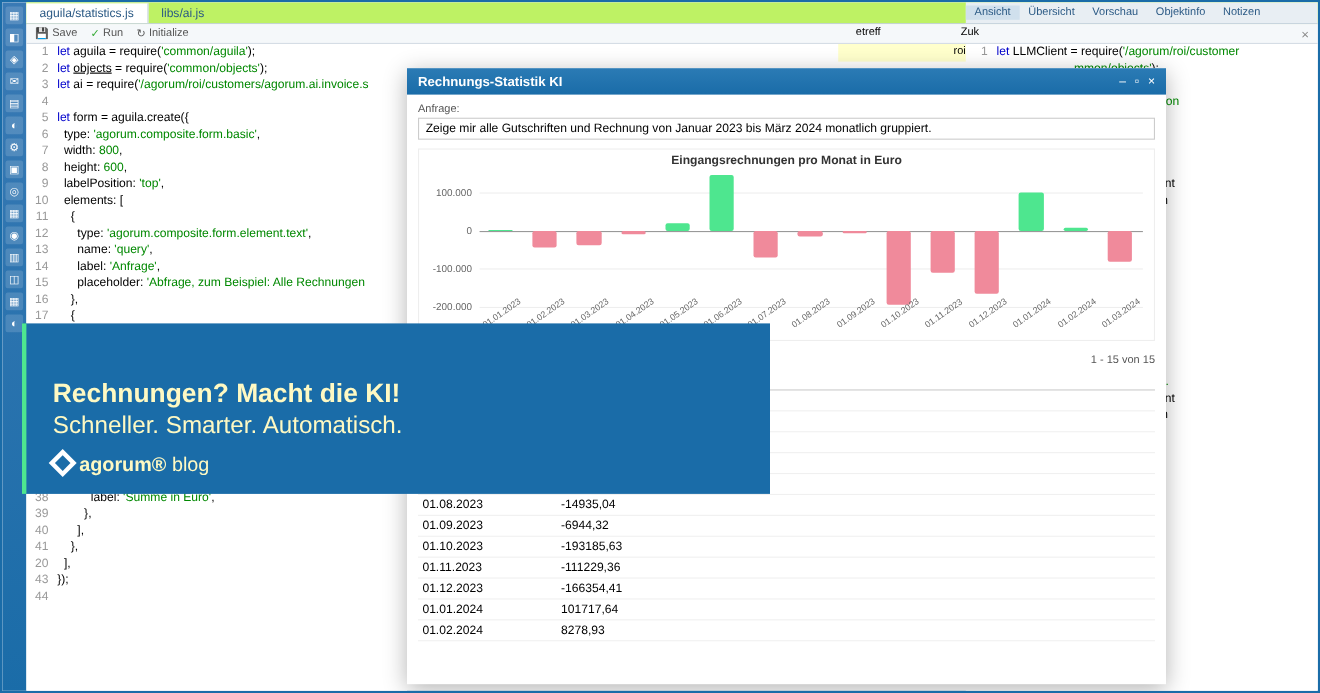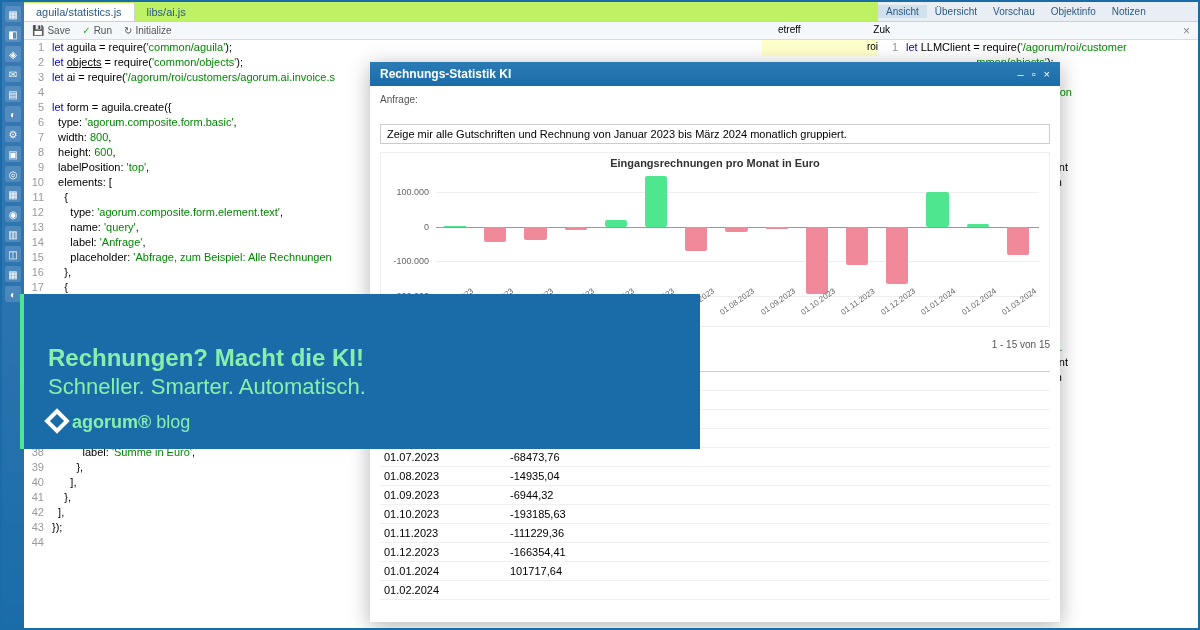--- a/index.html
+++ b/index.html
@@ -24,41 +24,41 @@
 .rtab{padding:1px 8px;color:#2b5a85}
 .rtab.active{background:#d0e0ed}
 .right-edit{position:absolute;right:4px;top:22px;color:#2b5a85;font-size:12px;cursor:pointer}
 .mid-header{position:absolute;left:772px;top:20px;width:120px;height:18px;font-size:10px;display:flex;justify-content:space-between;padding:2px 4px}
 .mid-search{position:absolute;left:760px;top:38px;width:120px;height:16px;background:#ffffcc;font-size:10px;padding:1px 4px;text-align:right}
 .popup{position:absolute;left:368px;top:60px;width:690px;height:560px;background:#fff;box-shadow:0 4px 20px rgba(0,0,0,0.3);display:flex;flex-direction:column;z-index:10}
 .popup-title{background:linear-gradient(180deg,#2b7bb5 0%,#1a6ca8 100%);color:#fff;padding:5px 10px;font-size:12px;font-weight:bold;display:flex;justify-content:space-between;align-items:center}
 .popup-title .wc{display:flex;gap:8px;font-size:11px;font-weight:normal}
 .popup-title .wc span{cursor:pointer}
 .popup-body{flex:1;padding:8px 10px;overflow:hidden;display:flex;flex-direction:column}
-.field-label{font-size:10px;color:#555;margin-bottom:19px}
+.field-label{font-size:10px;color:#555;margin-bottom:2px}
 .field-input{width:100%;border:1px solid #ccc;padding:3px 6px;font-size:11px;margin-bottom:8px}
 .chart-area{height:175px;position:relative;border:1px solid #eee;margin-bottom:8px}
 .chart-title{text-align:center;font-size:11px;font-weight:bold;color:#333;padding:4px}
 .chart-canvas{position:absolute;left:55px;right:10px;top:22px;bottom:30px}
 .y-axis{position:absolute;left:0;top:22px;bottom:30px;width:52px}
 .y-tick{position:absolute;right:4px;font-size:9px;color:#666;transform:translateY(-50%)}
 .x-axis{position:absolute;left:55px;right:10px;bottom:0;height:28px}
 .x-tick{position:absolute;font-size:8px;color:#666;transform:rotate(-35deg) translateX(-15px);transform-origin:left;white-space:nowrap}
 .bar{position:absolute;width:22px;border-radius:2px}
 .bar.pos{background:#4ee68f}
 .bar.neg{background:#f08a9b}
 .zero-line{position:absolute;left:0;right:0;height:1px;background:#999}
 .grid-line{position:absolute;left:0;right:0;height:1px;background:#eee}
 .pager{text-align:right;font-size:10px;color:#555;padding:4px 0}
 .data-table{flex:1;overflow:hidden}
 .dt-row{display:flex;font-size:11px;padding:3px 0;border-bottom:1px solid #f0f0f0}
 .dt-row.hdr{font-weight:normal;color:#555;font-size:10px;border-bottom:1px solid #ccc}
 .dt-c1{width:130px;padding-left:4px}
 .dt-c2{flex:1}
-.overlay{position:absolute;left:18px;top:292px;width:680px;height:155px;background:#1a6ca8;color:#86efac;z-index:20;padding:18px 28px;display:flex;flex-direction:column;justify-content:center}
+.overlay{position:absolute;left:18px;top:292px;width:680px;height:155px;background:#1a6ca8;color:#fef9c3;z-index:20;padding:18px 28px;display:flex;flex-direction:column;justify-content:center}
 .overlay::before{content:"";position:absolute;left:0;top:0;width:4px;height:100%;background:#4ee68f}
 .ov-t1{font-size:24px;font-weight:bold;margin-bottom:2px}
 .ov-t2{font-size:22px;font-weight:300}
 .ov-logo{position:absolute;left:28px;bottom:16px;display:flex;gap:6px;font-size:18px}
 .ov-logo .dia{width:18px;height:18px;background:#fff;transform:rotate(45deg);position:relative}
 .ov-logo .dia::after{content:"";position:absolute;inset:4px;background:#1a6ca8;transform:rotate(0)}
 </style>
 </head>
 <body>
 
@@ -141,21 +141,21 @@
     <div class="code-line"><span class="ln">32</span><span class="cd">        },</span></div>
     <div class="code-line"><span class="ln">33</span><span class="cd">        {</span></div>
     <div class="code-line"><span class="ln">34</span><span class="cd">          type: <span class="str">'agorum.composite.form.element.number'</span>,</span></div>
     <div class="code-line"><span class="ln">35</span><span class="cd">                                      <span class="str">element.number'</span>,</span></div>
     <div class="code-line"><span class="ln">36</span><span class="cd">          name: <span class="str">'value'</span>,</span></div>
     <div class="code-line"><span class="ln">37</span><span class="cd">          flexible: <span class="kw">true</span>,</span></div>
     <div class="code-line"><span class="ln">38</span><span class="cd">          label: <span class="str">'Summe in Euro'</span>,</span></div>
     <div class="code-line"><span class="ln">39</span><span class="cd">        },</span></div>
     <div class="code-line"><span class="ln">40</span><span class="cd">      ],</span></div>
     <div class="code-line"><span class="ln">41</span><span class="cd">    },</span></div>
-    <div class="code-line"><span class="ln">42</span><span class="cd">  ],</span></div>
+    <div class="code-line"><span class="ln">20</span><span class="cd">  ],</span></div>
     <div class="code-line"><span class="ln">43</span><span class="cd">});</span></div>
     <div class="code-line"><span class="ln">44</span><span class="cd"></span></div>
   </div>
 <div class="code-right" id="code-right">
     <div class="code-line"><span class="ln">1</span><span class="cd"><span class="kw">let</span> LLMClient = require(<span class="str">'/agorum/roi/customer</span></span></div>
     <div class="code-line"><span class="ln"></span><span class="cd">                       <span class="str">mmon/objects'</span>);</span></div>
     <div class="code-line"><span class="ln"></span><span class="cd">                       <span class="str">n/uuid'</span>);</span></div>
     <div class="code-line"><span class="ln"></span><span class="cd">                  e(<span class="str">'common/transaction</span></span></div>
     <div class="code-line"><span class="ln"></span><span class="cd">                       <span class="str">n/time'</span>);</span></div>
     <div class="code-line"><span class="ln"></span><span class="cd"></span></div>
@@ -299,20 +299,21 @@
           <div class="dt-row">
             <div class="dt-c1">01.12.2023</div>
             <div class="dt-c2">-166354,41</div>
           </div>
           <div class="dt-row">
             <div class="dt-c1">01.01.2024</div>
             <div class="dt-c2">101717,64</div>
           </div>
           <div class="dt-row">
             <div class="dt-c1">01.02.2024</div>
+            <div class="dt-c2">8278,93</div>
           </div>
         </div>
     </div>
   </div>
 </div>
 
 <div class="overlay">
   <div class="ov-t1">Rechnungen? Macht die KI!</div>
   <div class="ov-t2">Schneller. Smarter. Automatisch.</div>
   <div class="ov-logo">

